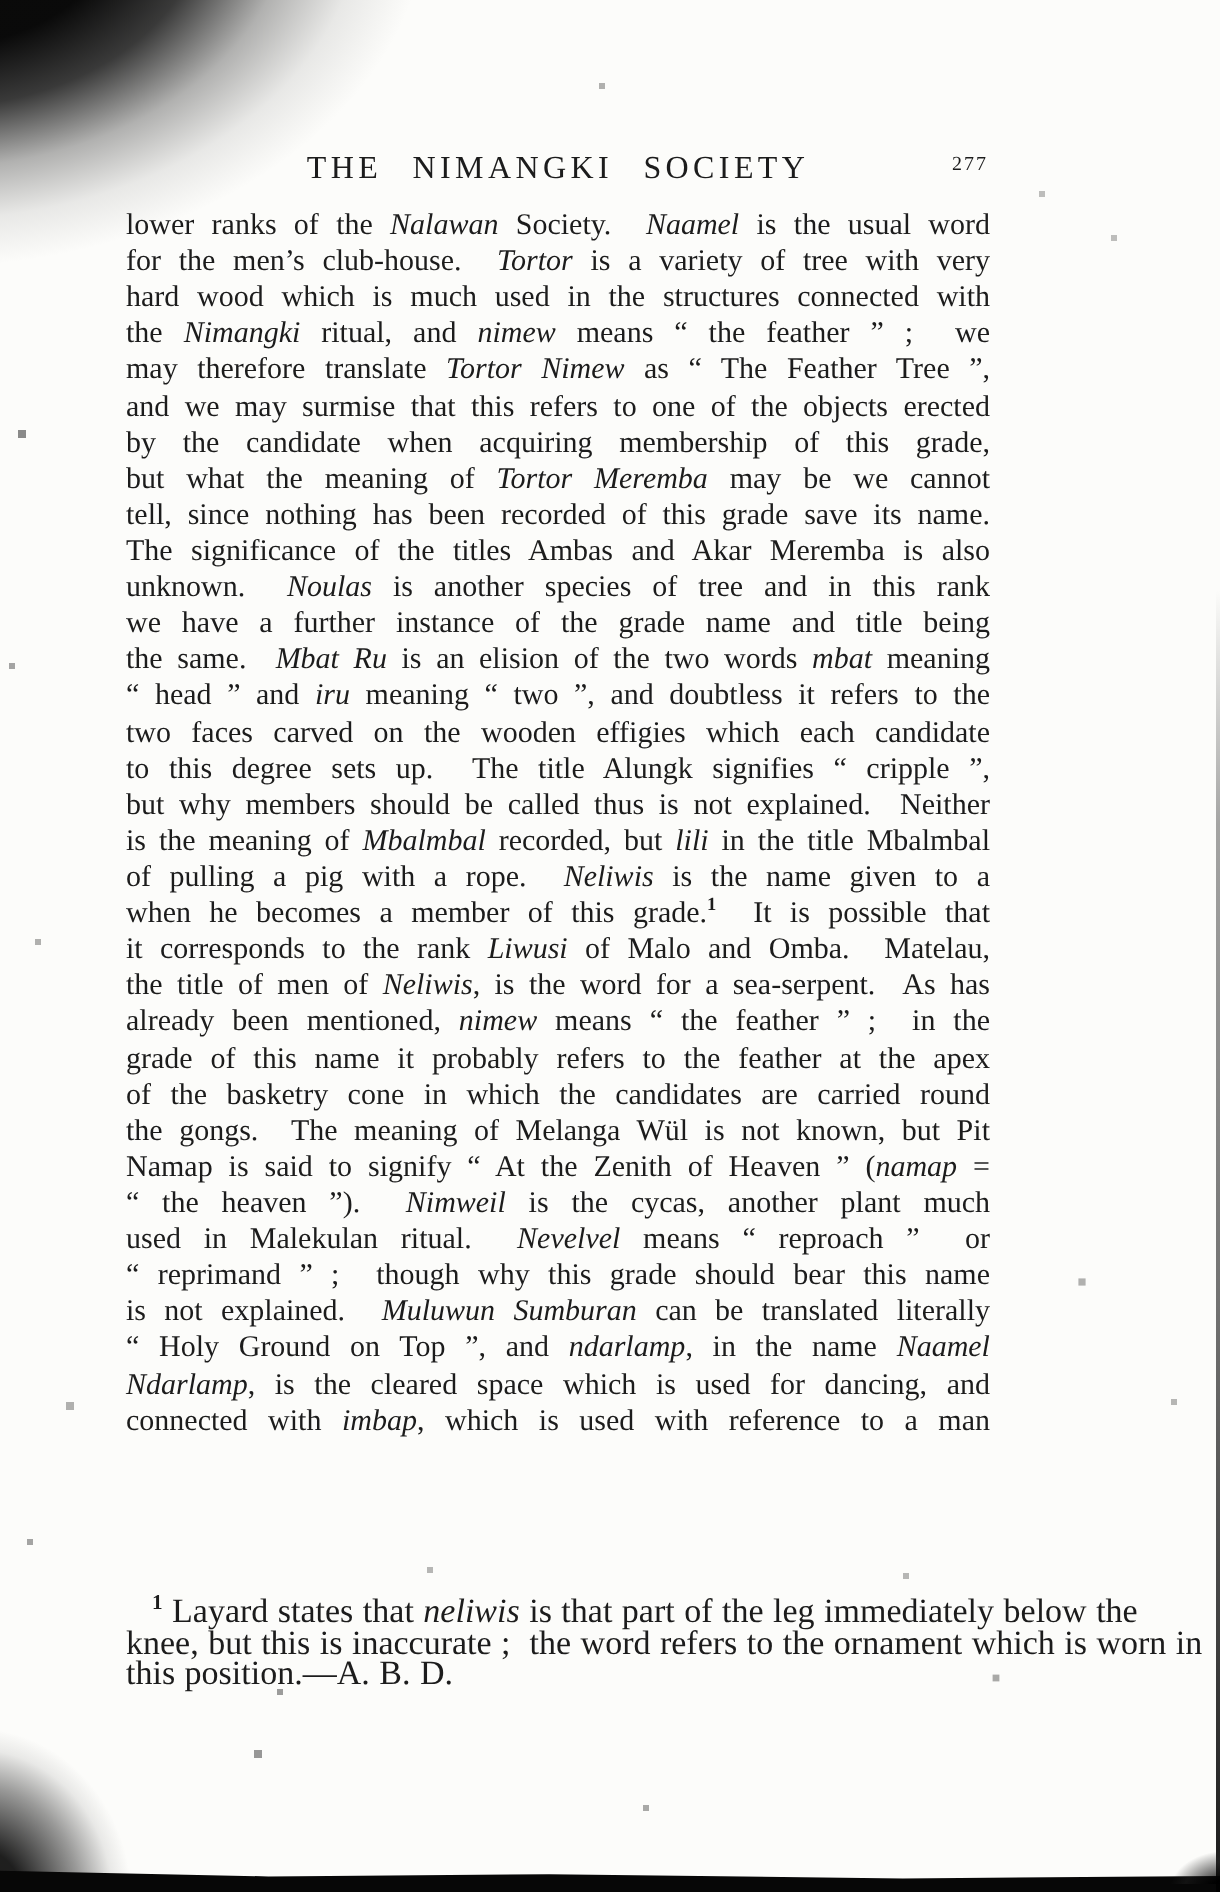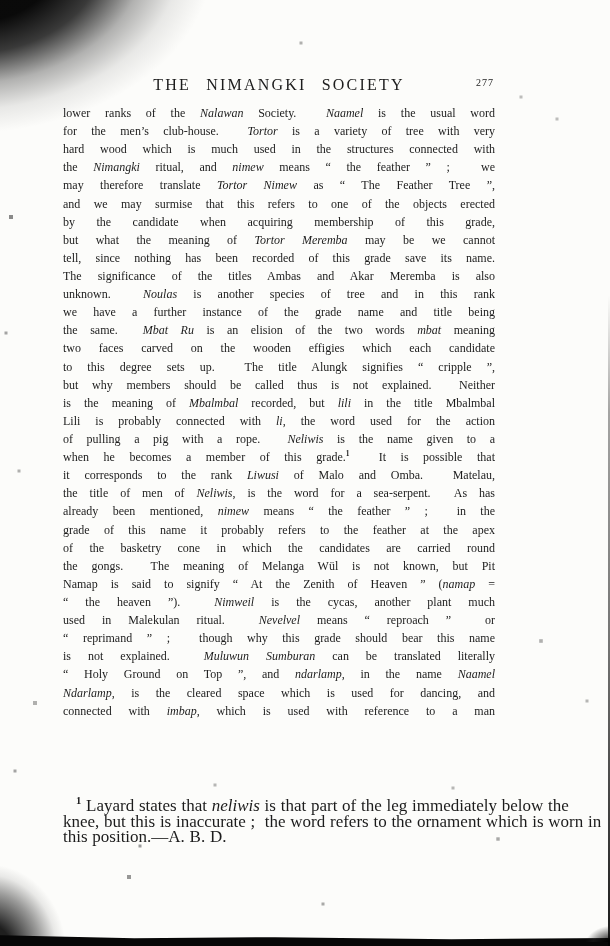--- a/index.html
+++ b/index.html
@@ -42,21 +42,21 @@
     font-size: 10px;
     letter-spacing: 1px;
   }
 
   
   .body-text {
     position: absolute;
     left: 63px;
     top: 104px;
     width: 432px;
-    font-size: 12px;
+    font-size: 15px;
     line-height: 18.12px;
   }
   .bline {
     text-align: justify;
     text-align-last: justify;
     text-justify: inter-word;
     height: 18.12px;
     overflow: visible;
     white-space: nowrap;
   }
@@ -170,25 +170,25 @@
       <div class="bline"><span>the </span><span class="it">Nimangki</span><span> ritual, and </span><span class="it">nimew</span><span> means “ the feather ” ;&nbsp; we</span></div>
       <div class="bline"><span>may therefore translate </span><span class="it">Tortor Nimew</span><span> as “ The Feather Tree ”,</span></div>
       <div class="bline"><span>and we may surmise that this refers to one of the objects erected</span></div>
       <div class="bline"><span>by the candidate when acquiring membership of this grade,</span></div>
       <div class="bline"><span>but what the meaning of </span><span class="it">Tortor Meremba</span><span> may be we cannot</span></div>
       <div class="bline"><span>tell, since nothing has been recorded of this grade save its name.</span></div>
       <div class="bline"><span>The significance of the titles Ambas and Akar Meremba is also</span></div>
       <div class="bline"><span>unknown.&nbsp; </span><span class="it">Noulas</span><span> is another species of tree and in this rank</span></div>
       <div class="bline"><span>we have a further instance of the grade name and title being</span></div>
       <div class="bline"><span>the same.&nbsp; </span><span class="it">Mbat Ru</span><span> is an elision of the two words </span><span class="it">mbat</span><span> meaning</span></div>
+      <div class="bline"><span>“ head ” and </span><span class="it">iru</span><span> meaning “ two ”, and doubtless it refers to the</span></div>
       <div class="bline"><span>two faces carved on the wooden effigies which each candidate</span></div>
       <div class="bline"><span>to this degree sets up.&nbsp; The title Alungk signifies “ cripple ”,</span></div>
       <div class="bline"><span>but why members should be called thus is not explained.&nbsp; Neither</span></div>
       <div class="bline"><span>is the meaning of </span><span class="it">Mbalmbal</span><span> recorded, but </span><span class="it">lili</span><span> in the title Mbalmbal</span></div>
-      <div class="bline"><span>Lili is probably connected with </span><span class="it">li</span><span>, the word used for the action</span></div>
       <div class="bline"><span>of pulling a pig with a rope.&nbsp; </span><span class="it">Neliwis</span><span> is the name given to a</span></div>
       <div class="bline"><span>when he becomes a member of this grade.</span><span class="sup">1</span><span>&nbsp; It is possible that</span></div>
       <div class="bline"><span>it corresponds to the rank </span><span class="it">Liwusi</span><span> of Malo and Omba.&nbsp; Matelau,</span></div>
       <div class="bline"><span>the title of men of </span><span class="it">Neliwis</span><span>, is the word for a sea-serpent.&nbsp; As has</span></div>
       <div class="bline"><span>already been mentioned, </span><span class="it">nimew</span><span> means “ the feather ” ;&nbsp; in the</span></div>
       <div class="bline"><span>grade of this name it probably refers to the feather at the apex</span></div>
       <div class="bline"><span>of the basketry cone in which the candidates are carried round</span></div>
       <div class="bline"><span>the gongs.&nbsp; The meaning of Melanga Wül is not known, but Pit</span></div>
       <div class="bline"><span>Namap is said to signify “ At the Zenith of Heaven ” (</span><span class="it">namap</span><span> =</span></div>
       <div class="bline"><span>“ the heaven ”).&nbsp; </span><span class="it">Nimweil</span><span> is the cycas, another plant much</span></div>

